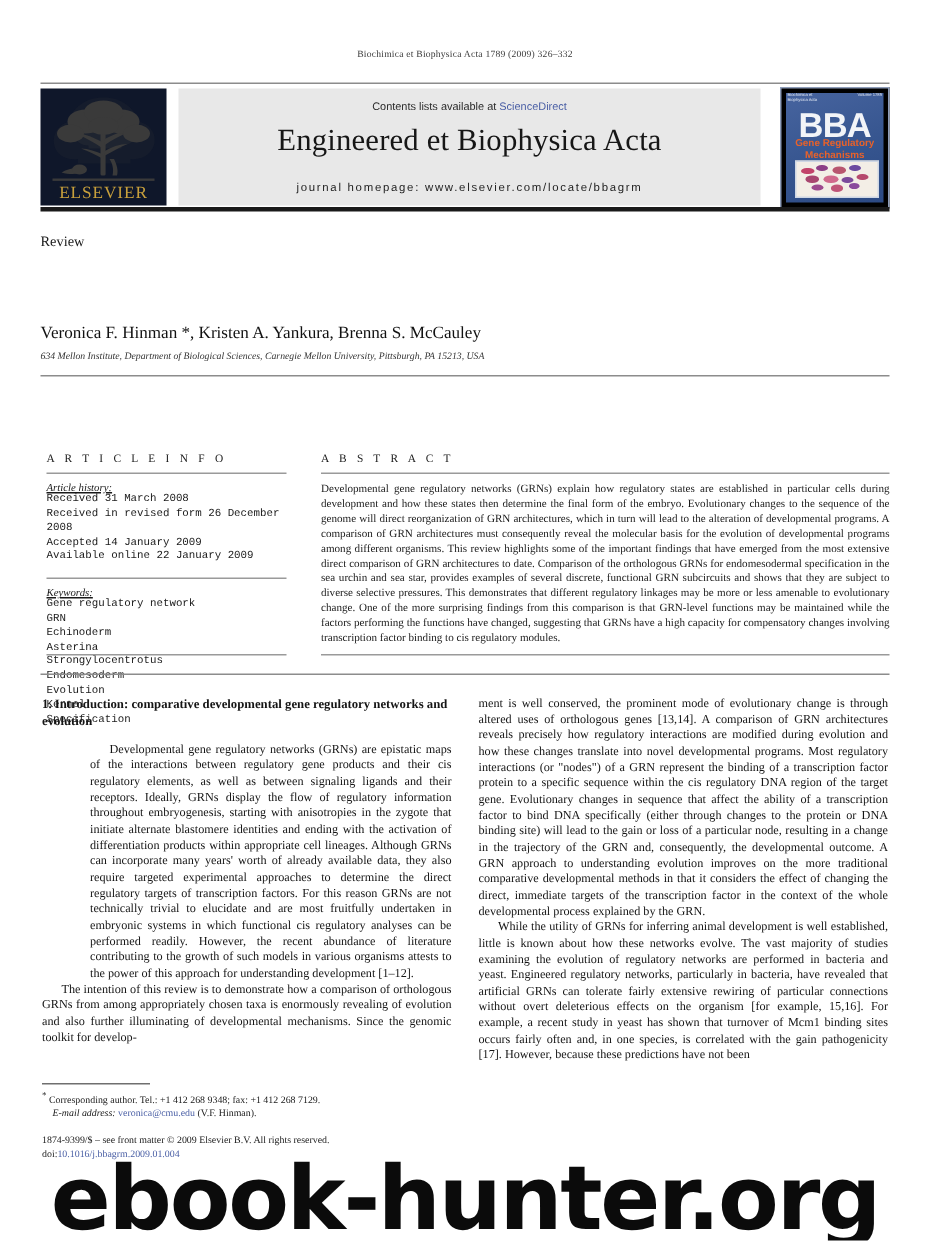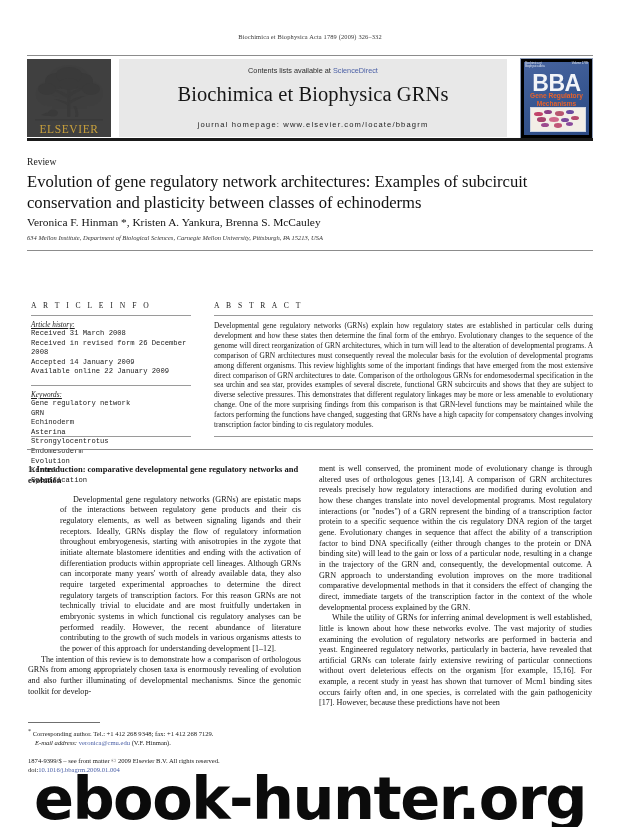--- a/index.html
+++ b/index.html
@@ -49,21 +49,21 @@
   }
   .masthead .rule-bottom {
     position: absolute;
     top: 81px; left: 0; width: 566px;
     height: 3px; background: #1a1a1a;
   }
   .elsevier-logo {
     position: absolute;
     left: 0; top: 2px;
     width: 84px; height: 78px;
-    background: #404040;
+    background: #0f172a;
     overflow: hidden;
   }
   .elsevier-logo svg { display:block; }
   .elsevier-word {
     position: absolute;
     bottom: 2px; left: 2px;
     width: 80px;
     text-align: center;
     font-family: "Liberation Serif", serif;
     font-size: 11.5px;
@@ -342,21 +342,21 @@
           <rect x="8" y="60" width="68" height="1.6"></rect>
         </g>
       </svg>
       <div class="elsevier-word">ELSEVIER</div>
     </div>
 
     <div class="masthead-center">
       <div class="sd-line">
         <span>Contents lists available at </span><span class="sd-link">ScienceDirect</span>
       </div>
-      <div class="journal-title">Biochimica et Biophysica GRNs</div>
+      <div class="journal-title">Engineered et Biophysica Acta</div>
       <div class="homepage-line">journal homepage: www.elsevier.com/locate/bbagrm</div>
     </div>
 
     <div class="cover">
       <div class="cover-inner"></div>
       <div class="cover-toprow">
         <span>Biochimica et<br>Biophysica Acta</span>
         <span>Volume 1789</span>
       </div>
       <div class="cover-bba">BBA</div>
@@ -373,21 +373,20 @@
         <div class="blob" style="left:18%;top:64%;width:15%;height:19%;background:#9d4a8e;"></div>
         <div class="blob" style="left:42%;top:66%;width:16%;height:20%;background:#c05578;"></div>
         <div class="blob" style="left:64%;top:62%;width:14%;height:18%;background:#8a4a9c;"></div>
       </div>
     </div>
 
     <div class="rule-bottom"></div>
   </div>
 
   <div class="artType">Review</div>
-  <div class="title">Evolution of gene regulatory network architectures: Examples of subcircuit conservation and plasticity between classes of echinoderms</div>
   <div class="authors">Veronica F. Hinman *, Kristen A. Yankura, Brenna S. McCauley</div>
   <div class="affil">634 Mellon Institute, Department of Biological Sciences, Carnegie Mellon University, Pittsburgh, PA 15213, USA</div>
   <div class="rule-underAffil"></div>
 
   <div class="infoCol">
     <div class="secHead">A R T I C L E   I N F O</div>
     <div class="hr-thin"></div>
     <div class="label">Article history:</div>
     <div class="line">Received 31 March 2008</div>
     <div class="line">Received in revised form 26 December 2008</div>

